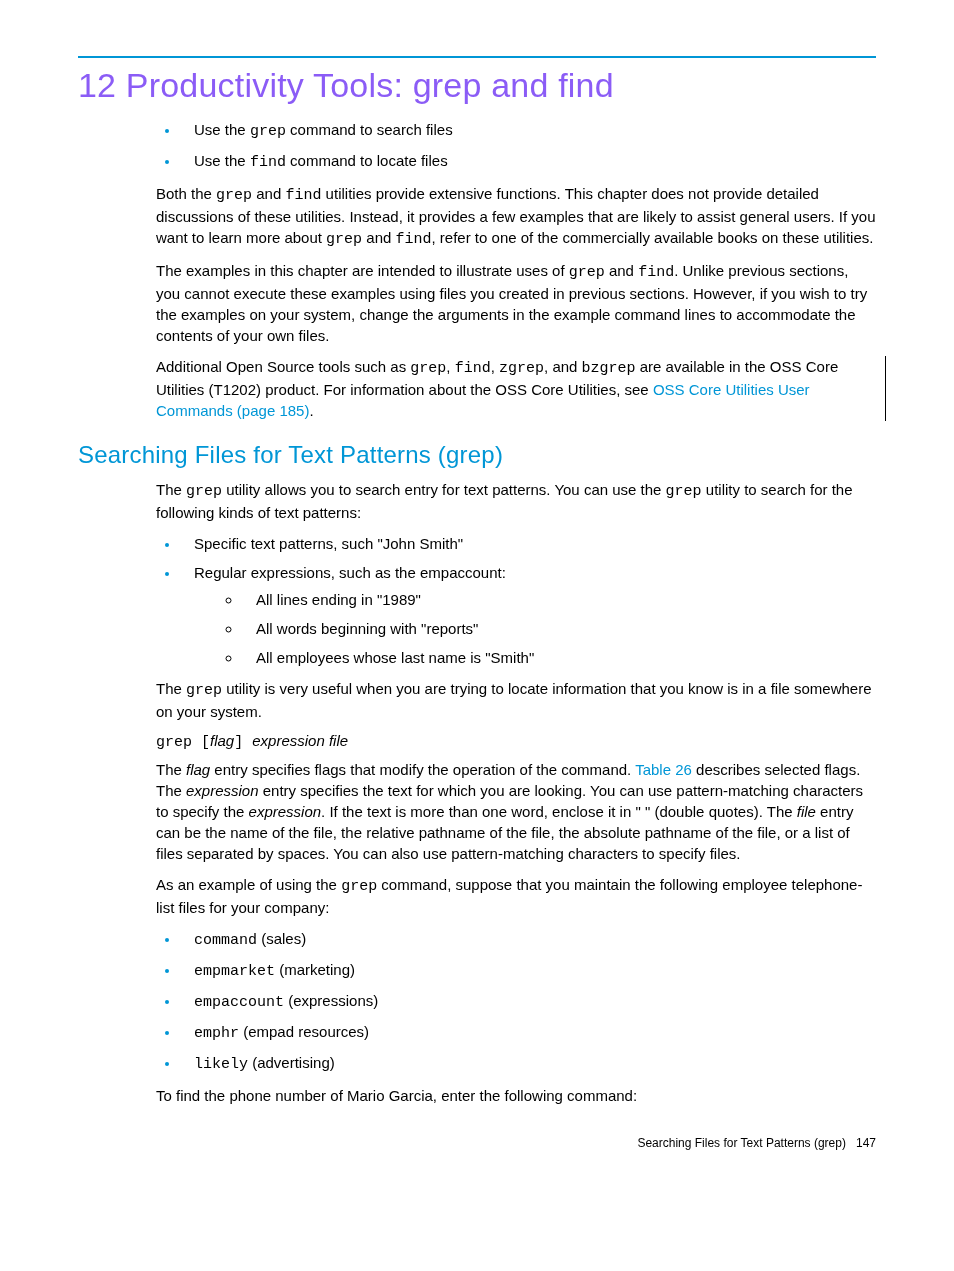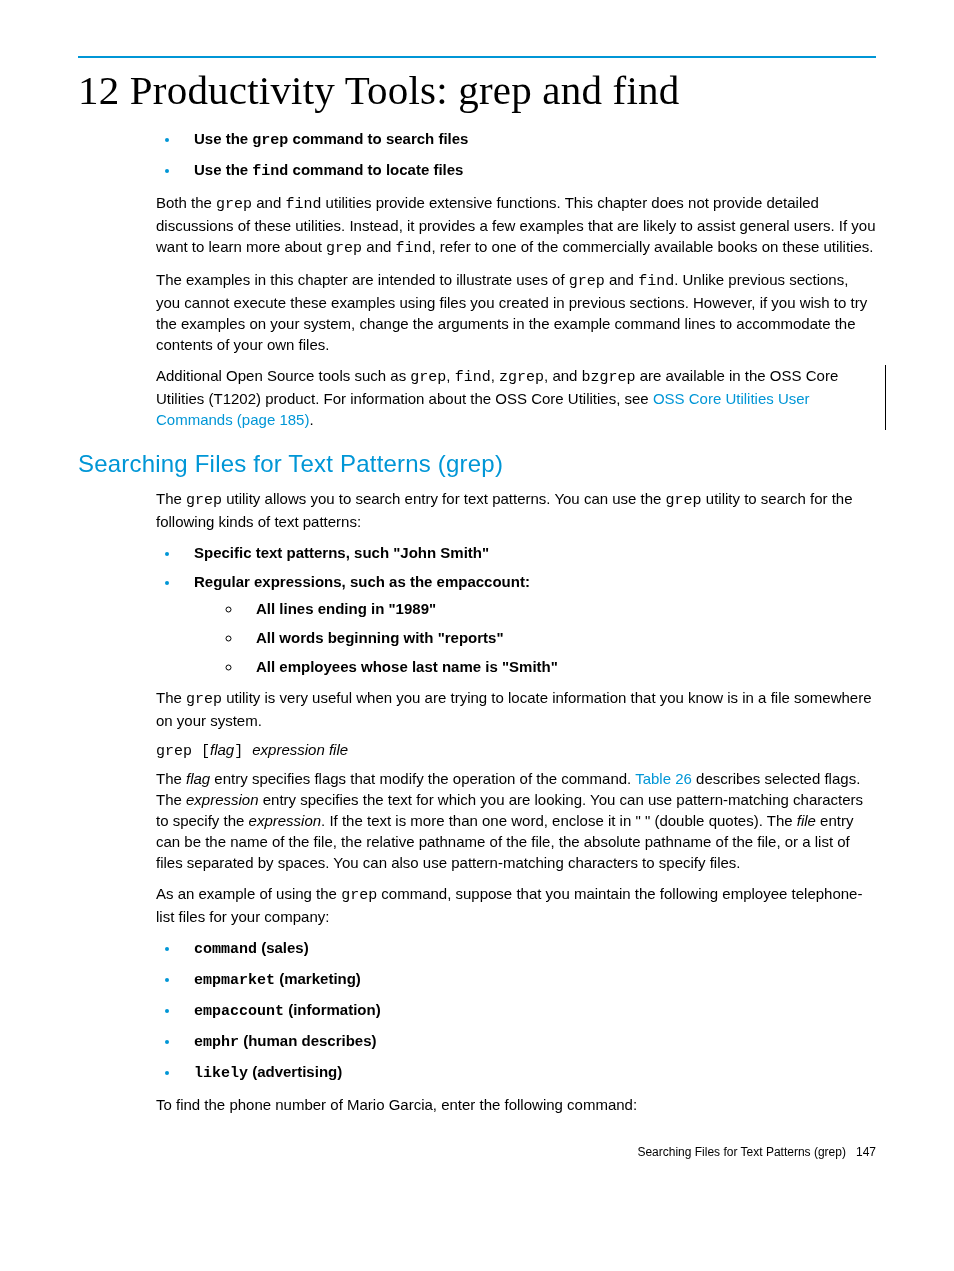--- a/index.html
+++ b/index.html
@@ -13,24 +13,24 @@
     .page {
       padding: 56px 78px 40px 78px;
       position: relative;
       box-sizing: border-box;
     }
     .top-rule {
       border-top: 2.5px solid #0096d6;
       margin-bottom: 8px;
     }
     h1 {
-      font-family: Liberation Serif, serif;
+      font-family: Liberation Sans, sans-serif;
       font-weight: 300;
-      font-size: 41px;
-      color: #000000;
+      font-size: 34px;
+      color: #8b5cf6;
       margin: 8px 0 14px 0;
       letter-spacing: 0.2px;
       font-stretch: condensed;
     }
     h2 {
       font-family: "Arial Narrow", Arial, sans-serif;
       font-weight: 300;
       font-size: 24px;
       color: #0096d6;
       margin: 20px 0 10px 0;
@@ -42,21 +42,20 @@
     }
     p {
       font-size: 15px;
       line-height: 1.4;
       margin: 6px 0 10px 0;
       font-stretch: condensed;
     }
     ul {
       margin: 6px 0 10px 0;
       padding-left: 24px;
-      font-weight: bold;
     }
     li {
       font-size: 15px;
       line-height: 1.4;
       margin: 4px 0 8px 0;
       padding-left: 14px;
       font-stretch: condensed;
     }
     ul.outer > li::marker {
       color: #0096d6;
@@ -136,22 +135,22 @@
         </ul>
       </li>
     </ul>
     <p><span>The </span><span class="mono">grep</span><span> utility is very useful when you are trying to locate information that you know is in a file somewhere on your system.</span></p>
     <div class="syntax"><span>grep</span><span> [</span><span class="mono-italic">flag</span><span>] </span><span class="mono-italic">expression file</span></div>
     <p><span>The </span><span class="mono-italic">flag</span><span> entry specifies flags that modify the operation of the command. </span><span class="link">Table 26</span><span> describes selected flags. The </span><span class="mono-italic">expression</span><span> entry specifies the text for which you are looking. You can use pattern-matching characters to specify the </span><span class="mono-italic">expression</span><span>. If the text is more than one word, enclose it in " " (double quotes). The </span><span class="mono-italic">file</span><span> entry can be the name of the file, the relative pathname of the file, the absolute pathname of the file, or a list of files separated by spaces. You can also use pattern-matching characters to specify files.</span></p>
     <p><span>As an example of using the </span><span class="mono">grep</span><span> command, suppose that you maintain the following employee telephone-list files for your company:</span></p>
     <ul class="outer">
       <li><span class="mono">command</span><span> (sales)</span></li>
       <li><span class="mono">empmarket</span><span> (marketing)</span></li>
-      <li><span class="mono">empaccount</span><span> (information)</span></li>
-      <li><span class="mono">emphr</span><span> (human describes)</span></li>
+      <li><span class="mono">empaccount</span><span> (expressions)</span></li>
+      <li><span class="mono">emphr</span><span> (empad resources)</span></li>
       <li><span class="mono">likely</span><span> (advertising)</span></li>
     </ul>
     <p>To find the phone number of Mario Garcia, enter the following command:</p>
   </div>
 
   <div class="footer">
     <span>Searching Files for Text Patterns (grep)</span>&nbsp;&nbsp;&nbsp;<span>147</span>
   </div>
 </div>
 

